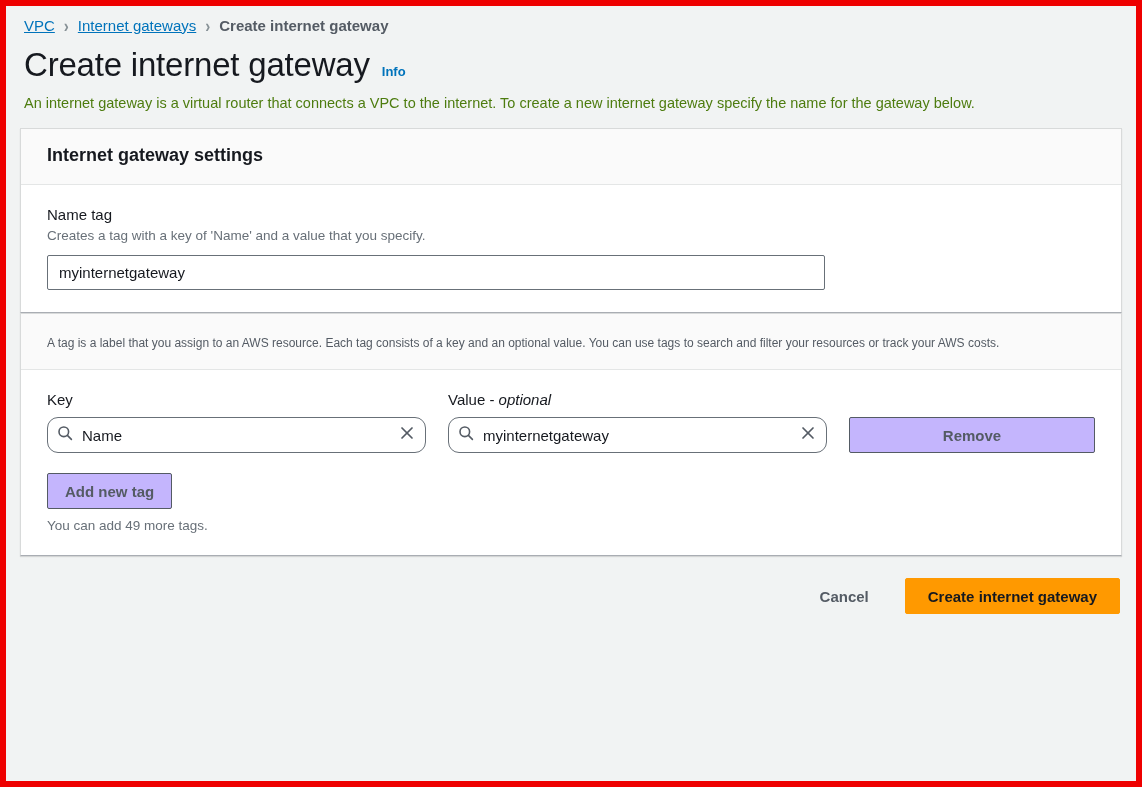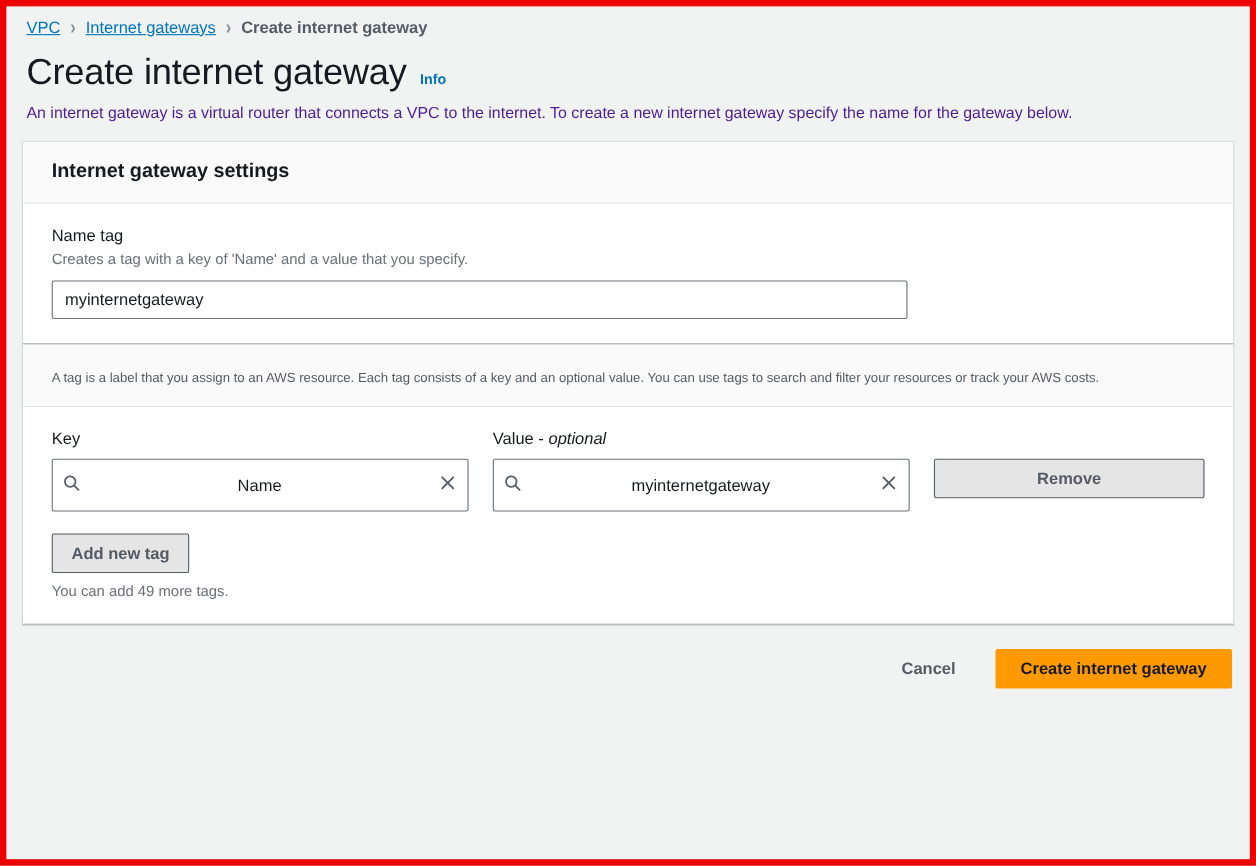--- a/index.html
+++ b/index.html
@@ -80,21 +80,21 @@
     font-size: 13px;
     font-weight: bold;
     cursor: pointer;
     text-decoration: none;
   }
   .page-desc {
     padding-left: 4px;
     margin-top: 9px;
     font-size: 14.5px;
     line-height: 1.52;
-    color: #4c1d95;
+    color: #4d7c0f;
     max-width: 1100px;
   }
 
   
   .card {
     background: #ffffff;
     border: 1px solid #d8dada;
     border-bottom-color: #a9adb3;
     box-shadow: 0 1px 1px 0 rgba(0,0,0,0.12);
   }
@@ -159,50 +159,49 @@
   .tag-grid {
     display: grid;
     grid-template-columns: 379px 379px auto;
     column-gap: 22px;
     align-items: start;
   }
   .tag-col-label {
     padding-bottom: 7px;
   }
   .search-input {
-    height: 48px;
+    height: 36px;
     border: 1px solid #687078;
-    border-radius: 2px;
+    border-radius: 11px;
     background: #ffffff;
     display: flex;
     align-items: center;
     padding: 0 8px 0 9px;
     gap: 9px;
-    text-align: center;
   }
   .search-input .val {
     flex: 1;
     font-size: 15px;
     color: #16191f;
     overflow: hidden;
     white-space: nowrap;
   }
   .icon-search { flex: 0 0 auto; display: block; }
   .icon-clear {
     flex: 0 0 auto;
     display: block;
     cursor: pointer;
     margin-right: 2px;
   }
 
   .btn-normal {
     height: 36px;
     min-width: 90px;
     padding: 0 17px;
-    background: #e5e5e5;
+    background: #c4b5fd;
     border: 1px solid #545b64;
     border-radius: 2px;
     color: #545b64;
     font-size: 15px;
     font-weight: bold;
     font-family: "Liberation Sans", sans-serif;
     cursor: pointer;
     line-height: 1;
   }
   .add-tag-wrap { margin-top: 20px; }

